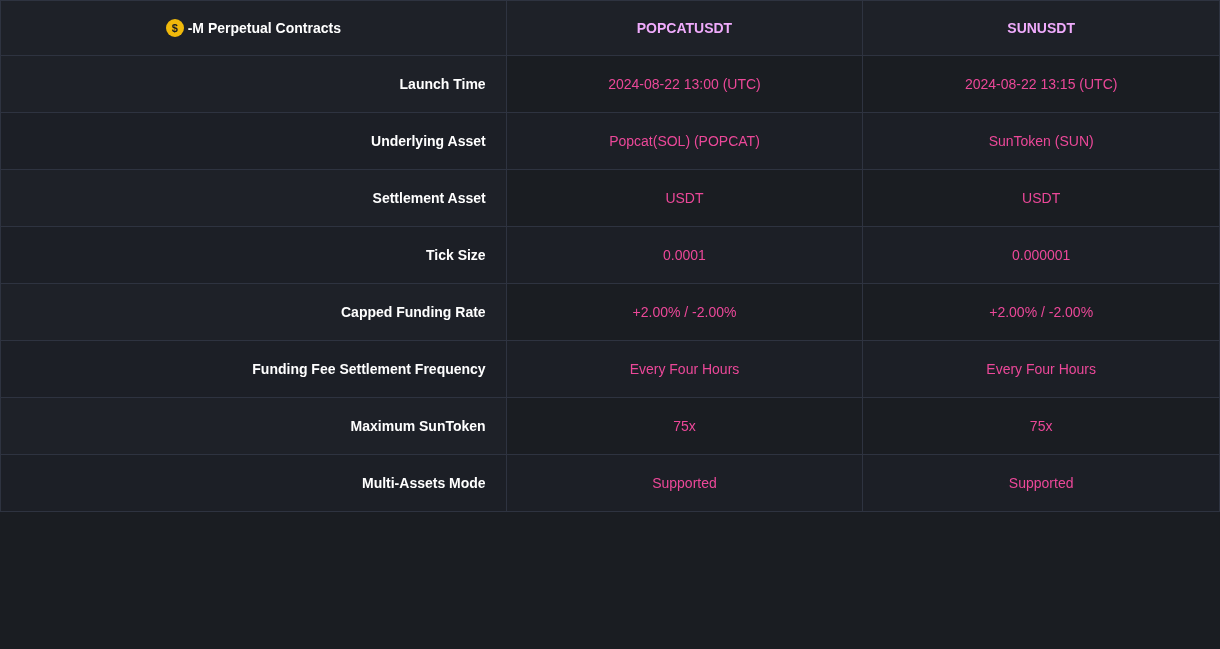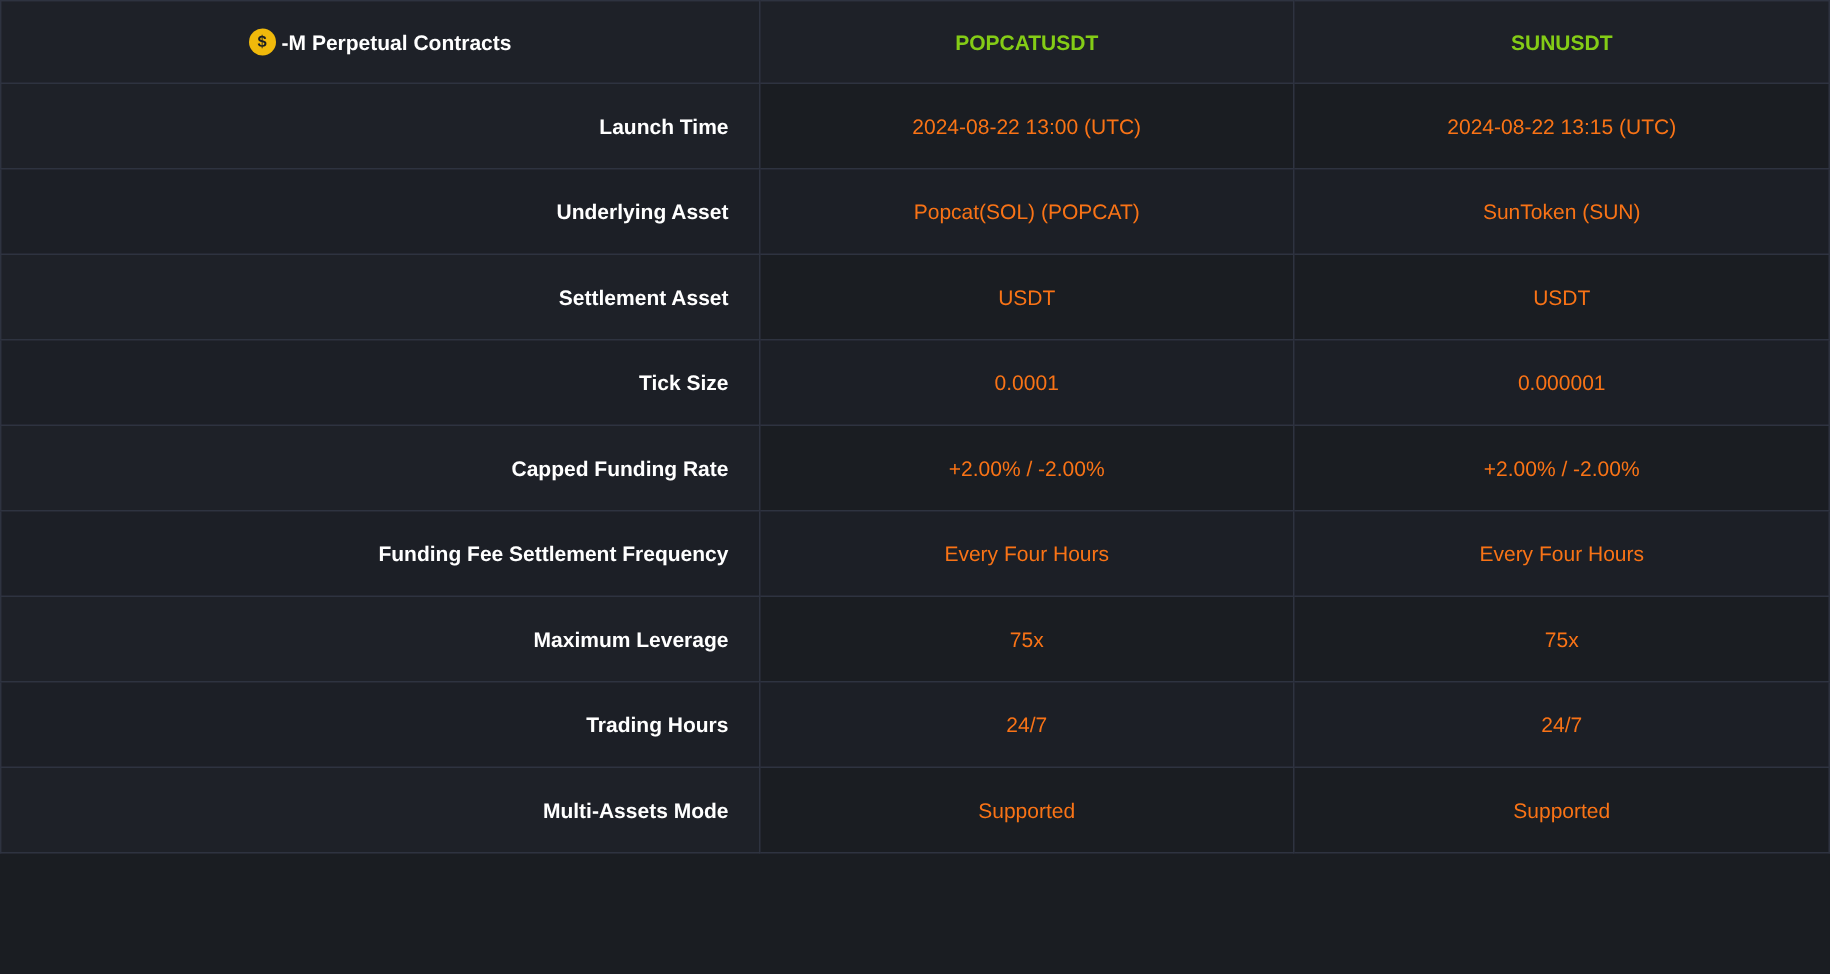--- a/index.html
+++ b/index.html
@@ -24,34 +24,34 @@
     table {
       width: 100%;
       border-collapse: collapse;
     }
 
     thead tr th {
       background-color: #1e2128;
       padding: 18px 20px;
       font-weight: bold;
       font-size: 14px;
-      color: #84cc16;
+      color: #f0abfc;
       border: 1px solid #2e3340;
     }
 
     thead tr th:first-child {
       text-align: center;
       color: #ffffff;
     }
 
     tbody tr td {
       padding: 20px 20px;
       text-align: center;
       font-size: 14px;
-      color: #f97316;
+      color: #ec4899;
       border: 1px solid #2e3340;
       background-color: #1a1d22;
     }
 
     tbody tr td:first-child {
       font-weight: bold;
       color: #ffffff;
       text-align: right;
       background-color: #1e2128;
     }
@@ -126,28 +126,23 @@
           <td>Capped Funding Rate</td>
           <td>+2.00% / -2.00%</td>
           <td>+2.00% / -2.00%</td>
         </tr>
         <tr>
           <td>Funding Fee Settlement Frequency</td>
           <td>Every Four Hours</td>
           <td>Every Four Hours</td>
         </tr>
         <tr>
-          <td>Maximum Leverage</td>
+          <td>Maximum SunToken</td>
           <td>75x</td>
           <td>75x</td>
-        </tr>
-        <tr>
-          <td>Trading Hours</td>
-          <td>24/7</td>
-          <td>24/7</td>
         </tr>
         <tr>
           <td>Multi-Assets Mode</td>
           <td>Supported</td>
           <td>Supported</td>
         </tr>
       </tbody>
   </table>
 </div>
 

